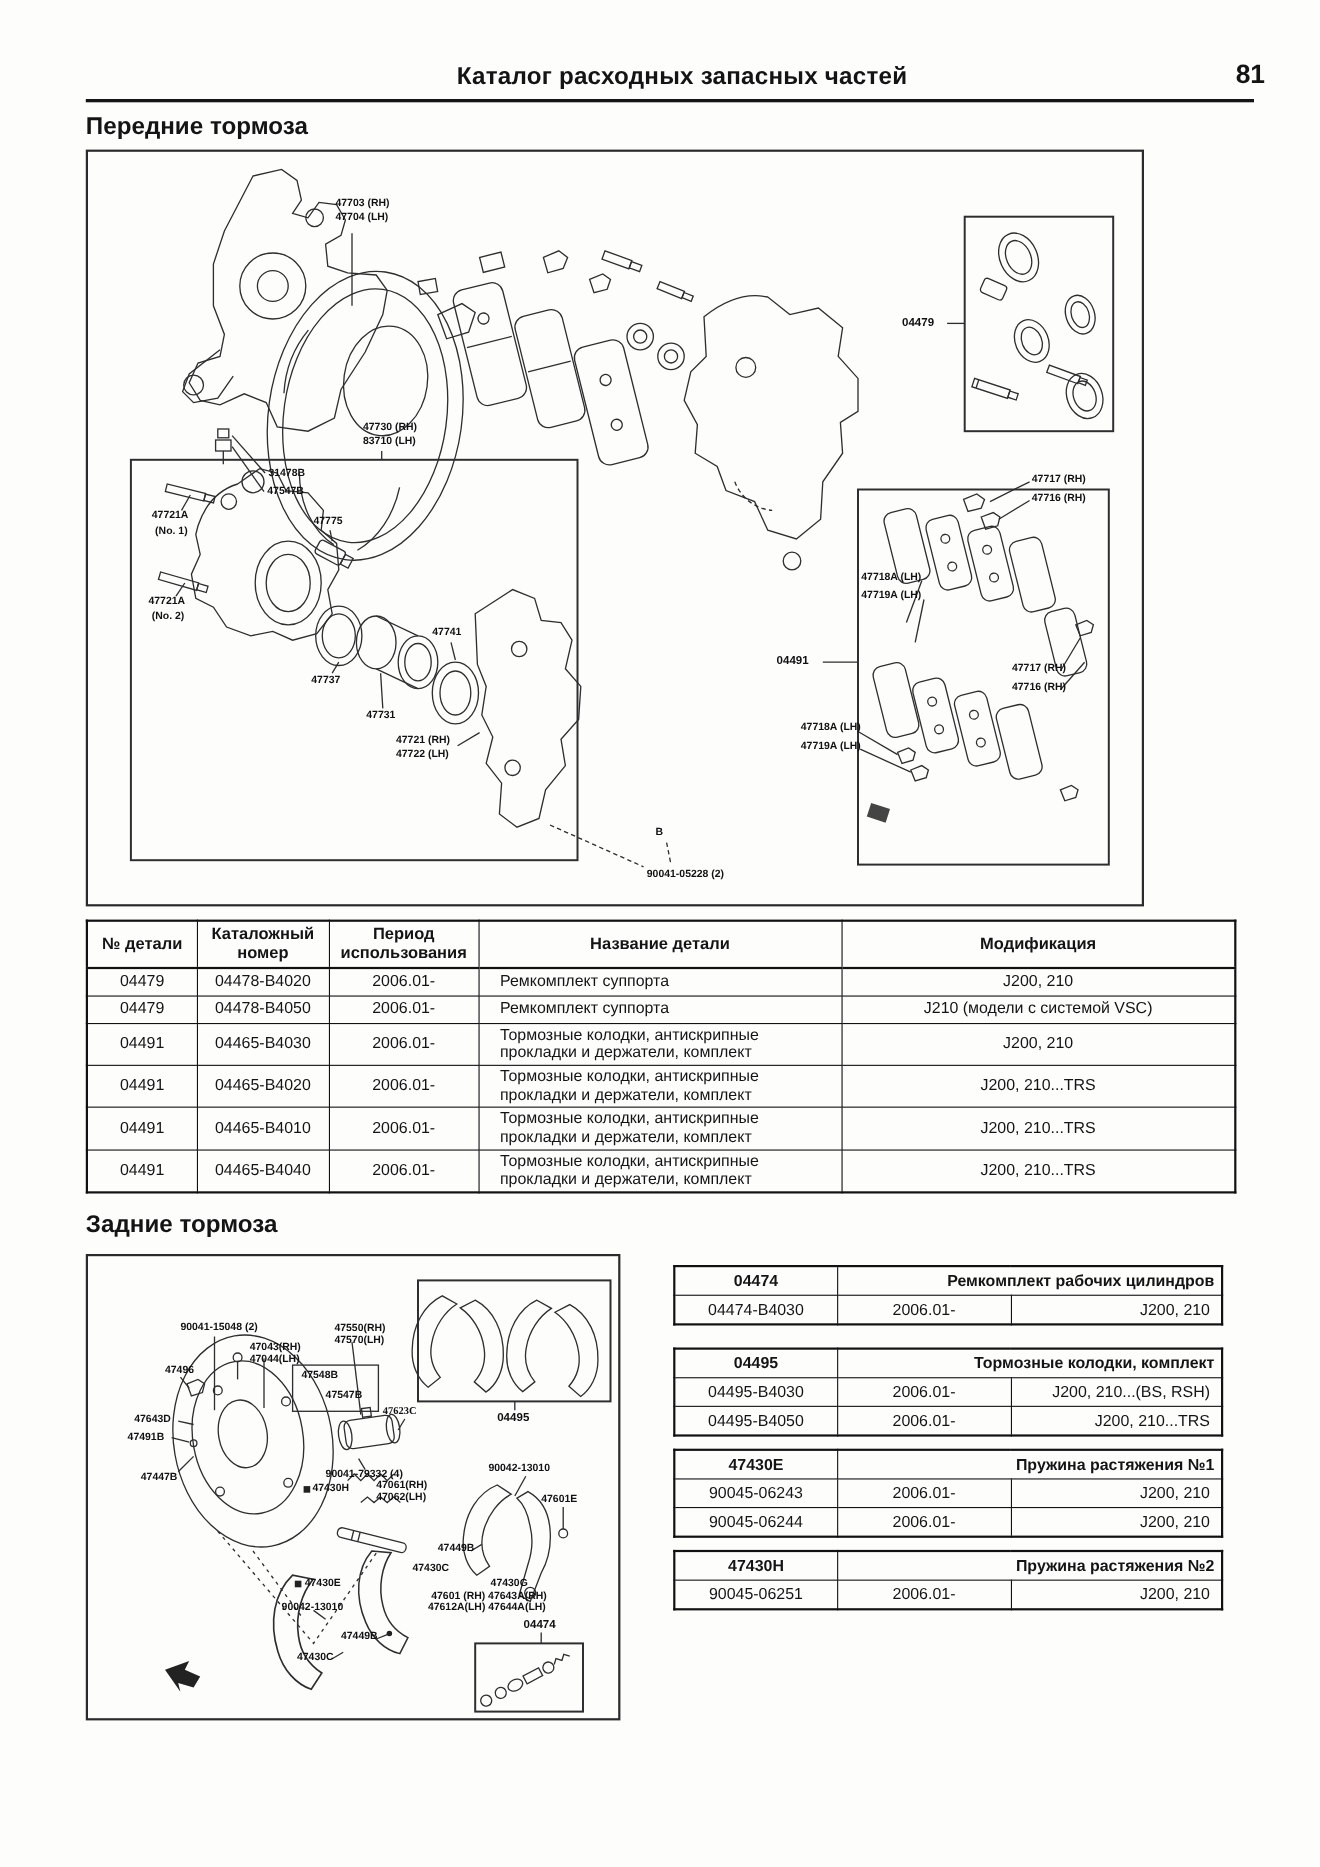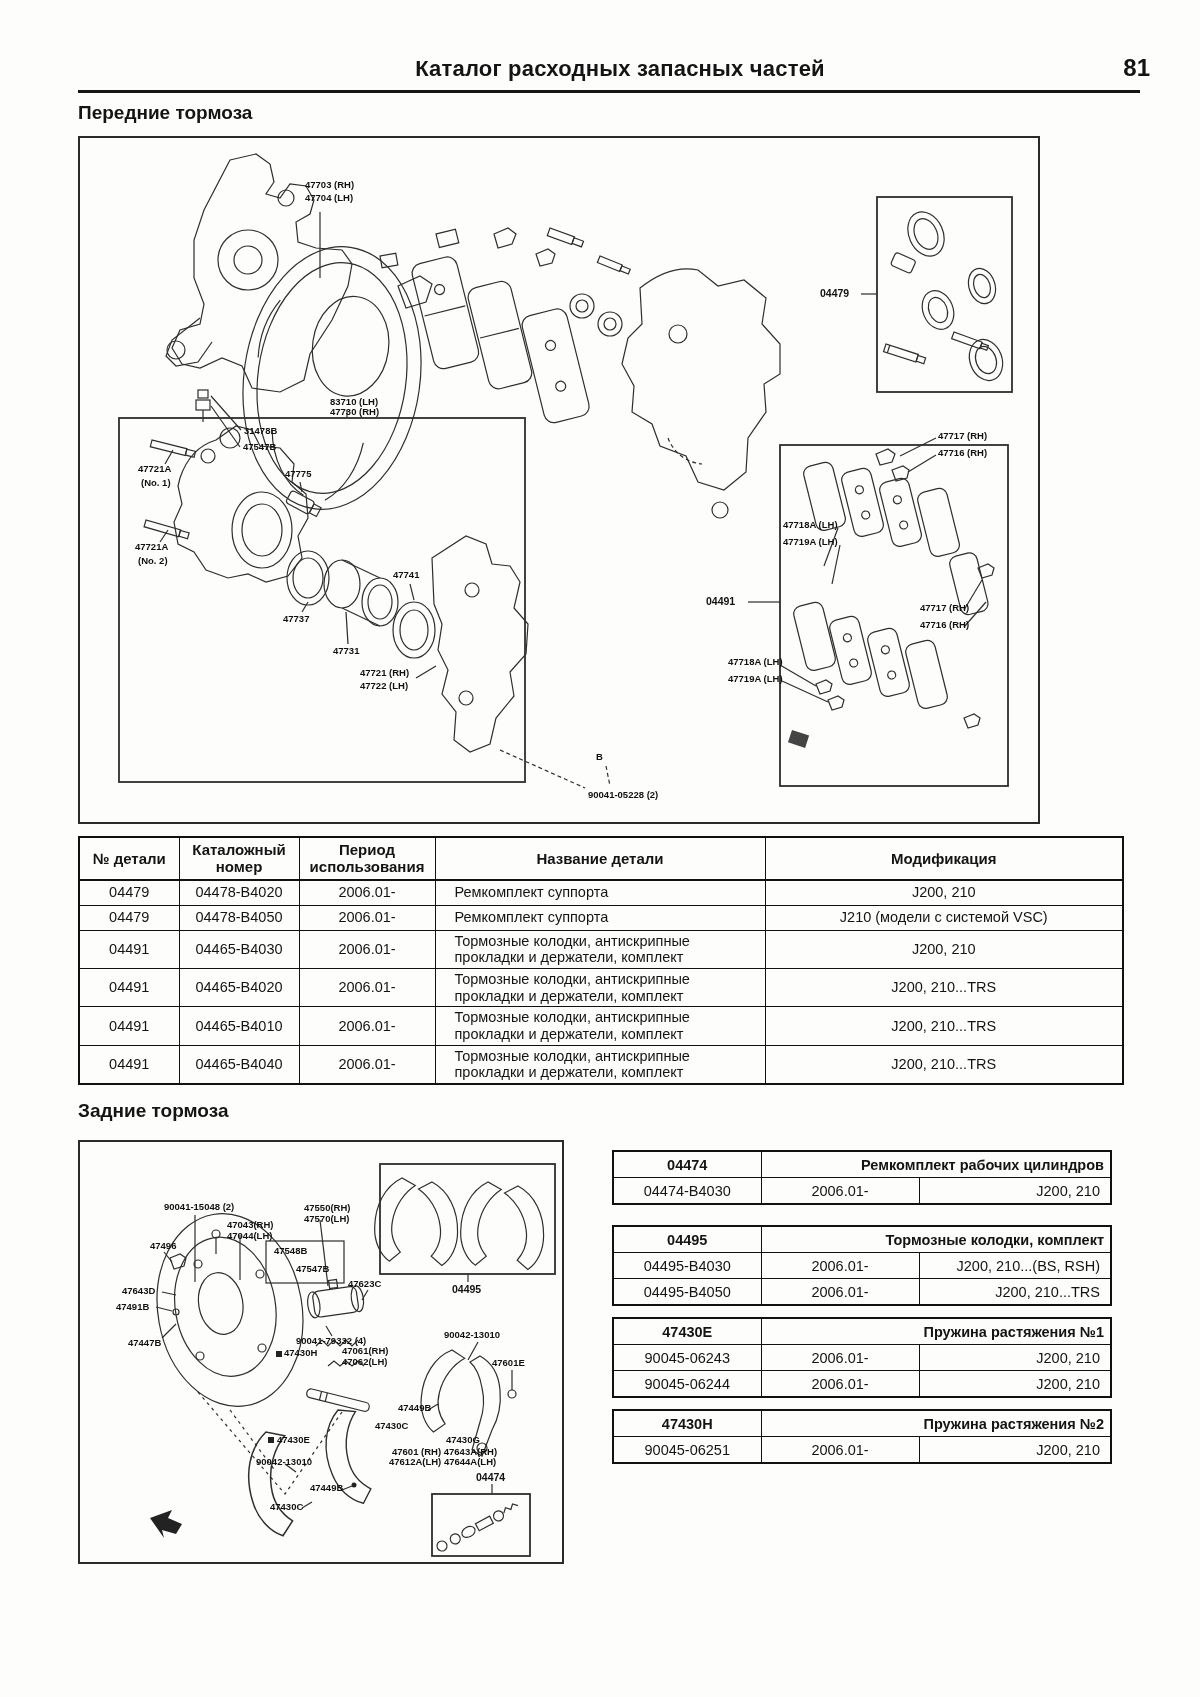--- a/index.html
+++ b/index.html
@@ -3,21 +3,21 @@
 <meta charset="utf-8">
 <style>
   html,body{margin:0;padding:0;background:#e8e8e8;}
   .page{position:relative;width:1200px;height:1697px;background:#fdfdfc;
         font-family:"Liberation Sans",sans-serif;color:#141414;overflow:hidden;}
   .page-title{position:absolute;left:140px;top:56px;width:960px;text-align:center;
         font-size:22px;font-weight:bold;letter-spacing:.2px;}
   .page-num{position:absolute;left:1090px;top:54px;width:60px;text-align:right;
         font-size:24px;font-weight:bold;}
   .head-rule{position:absolute;left:78px;top:90px;width:1062px;height:3px;background:#151515;}
-  .sec-h{position:absolute;left:78px;font-size:19px;font-weight:bold;}
+  .sec-h{position:absolute;left:78px;font-size:22px;font-weight:bold;}
   .fig{position:absolute;border:2px solid #2a2a2a;background:#fdfdfc;}
   .fig svg{position:absolute;left:0;top:0;}
   .dlbl{position:absolute;font-size:9.5px;font-weight:bold;white-space:nowrap;
         line-height:1;color:#111;}
   .dlbl.big{font-size:10.5px;}
   
   table{border-collapse:collapse;table-layout:fixed;}
   .main-tbl{position:absolute;left:78px;top:836px;width:1046px;border:2.5px solid #111;}
   .main-tbl th{border:1.4px solid #111;border-bottom:2.2px solid #111;font-size:15px;
         font-weight:bold;line-height:1.15;padding:3px 4px;vertical-align:middle;height:34px;}
@@ -245,21 +245,21 @@
         <line x1="884" y1="472" x2="902" y2="442"></line>
         <line x1="884" y1="489" x2="906" y2="464"></line>
         <line x1="700" y1="527" x2="736" y2="548"></line>
         <line x1="702" y1="543" x2="748" y2="564"></line>
         <line x1="668" y1="464" x2="700" y2="464"></line>
       </g>
     </svg>
 
     <div class="dlbl" style="left:225px;top:42px;">47703 (RH)</div>
     <div class="dlbl" style="left:225px;top:55px;">47704 (LH)</div>
-    <div class="dlbl" style="left:250px;top:246px;margin-top:23px;">47730 (RH)</div>
+    <div class="dlbl" style="left:250px;top:246px;">47730 (RH)</div>
     <div class="dlbl" style="left:250px;top:259px;">83710 (LH)</div>
     <div class="dlbl" style="left:164px;top:288px;">31478B</div>
     <div class="dlbl" style="left:163px;top:304px;">47547B</div>
     <div class="dlbl" style="left:58px;top:326px;">47721A</div>
     <div class="dlbl" style="left:61px;top:340px;">(No. 1)</div>
     <div class="dlbl" style="left:205px;top:331px;">47775</div>
     <div class="dlbl" style="left:55px;top:404px;">47721A</div>
     <div class="dlbl" style="left:58px;top:418px;">(No. 2)</div>
     <div class="dlbl" style="left:313px;top:432px;">47741</div>
     <div class="dlbl" style="left:203px;top:476px;">47737</div>
@@ -448,21 +448,21 @@
     </svg>
 
     <div class="dlbl" style="left:84px;top:60px;">90041-15048 (2)</div>
     <div class="dlbl" style="left:147px;top:78px;">47043(RH)</div>
     <div class="dlbl" style="left:147px;top:89px;">47044(LH)</div>
     <div class="dlbl" style="left:70px;top:99px;">47496</div>
     <div class="dlbl" style="left:224px;top:61px;">47550(RH)</div>
     <div class="dlbl" style="left:224px;top:72px;">47570(LH)</div>
     <div class="dlbl" style="left:194px;top:104px;">47548B</div>
     <div class="dlbl" style="left:216px;top:122px;">47547B</div>
-    <div class="dlbl" style="left:268px;top:137px;">47623C</div>
+    <div class="dlbl" style="left:268px;top:137px;font-family:Liberation Serif, serif;">47623C</div>
     <div class="dlbl" style="left:42px;top:144px;">47643D</div>
     <div class="dlbl" style="left:36px;top:160px;">47491B</div>
     <div class="dlbl" style="left:48px;top:196px;">47447B</div>
     <div class="dlbl" style="left:216px;top:194px;">90041-79332 (4)</div>
     <div class="dlbl" style="left:204px;top:206px;">47430H</div>
     <div class="dlbl" style="left:262px;top:204px;">47061(RH)</div>
     <div class="dlbl" style="left:262px;top:215px;">47062(LH)</div>
     <div class="dlbl big" style="left:372px;top:142px;">04495</div>
     <div class="dlbl" style="left:364px;top:188px;">90042-13010</div>
     <div class="dlbl" style="left:412px;top:216px;">47601E</div>

